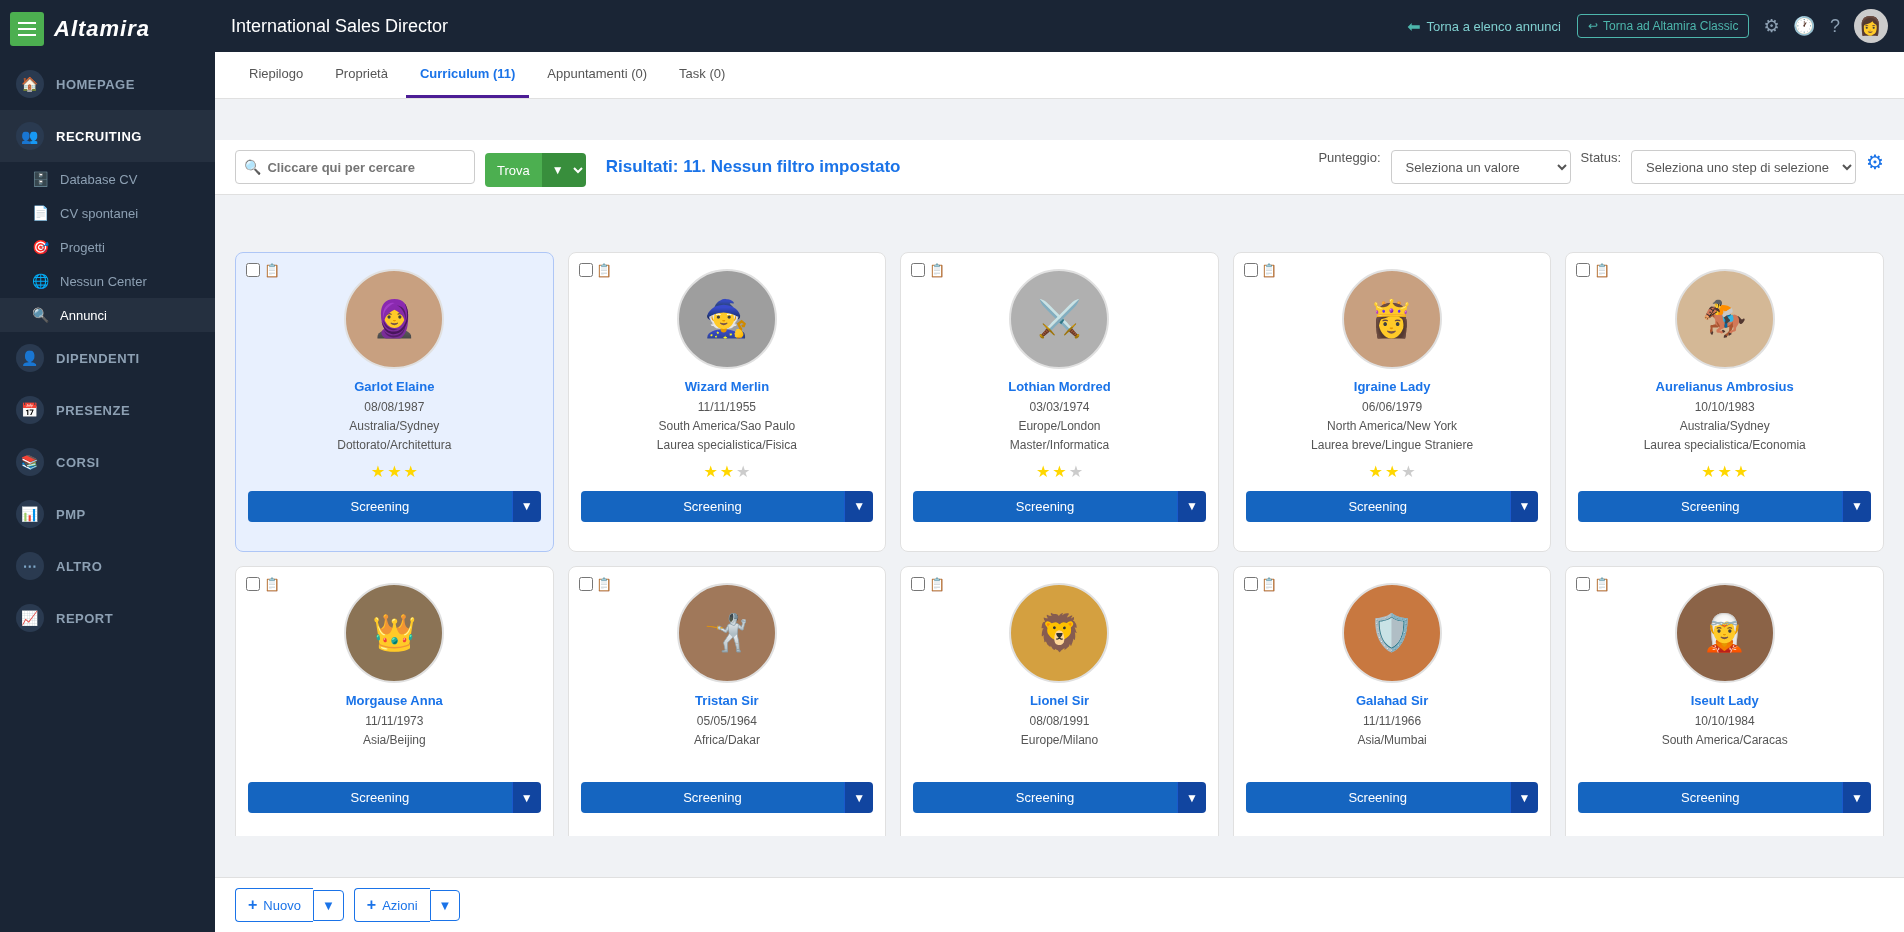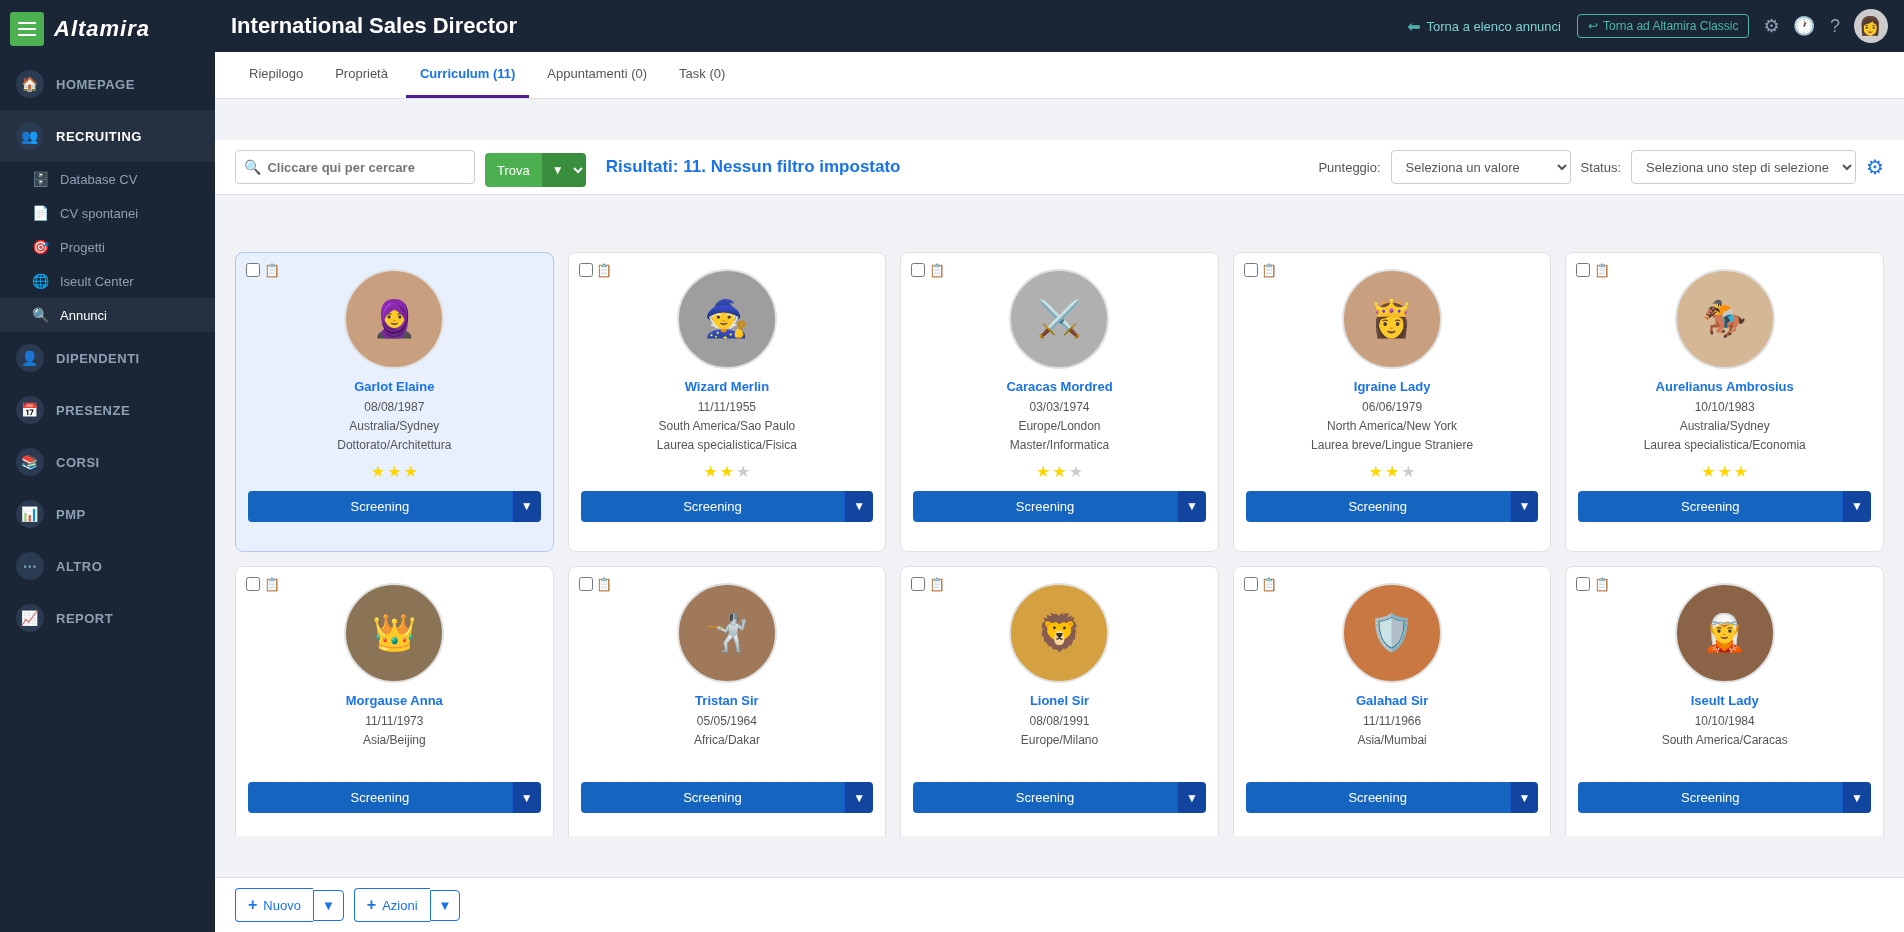--- a/index.html
+++ b/index.html
@@ -105,22 +105,22 @@
     .topbar {
       background: #1a2535;
       display: flex;
       align-items: center;
       padding: 0 16px;
       height: 52px;
       gap: 16px;
     }
     .topbar-title {
       color: white;
-      font-size: 22px;
-      font-weight: 700;
+      font-size: 18px;
+      font-weight: 400;
       flex: 1;
     }
     .topbar-back {
       display: flex;
       align-items: center;
       gap: 6px;
       color: #7fcfcf;
       font-size: 13px;
       cursor: pointer;
     }
@@ -243,21 +243,21 @@
     }
     .results-text {
       font-size: 17px;
       color: #555;
       margin-left: 10px;
     }
     .results-text span { color: #1a73e8; font-weight: 600; }
     .toolbar-right {
       margin-left: auto;
       display: flex;
-      align-items: center;
+      align-items: flex-start;
       gap: 10px;
     }
     .filter-select {
       border: 1px solid #ccc;
       border-radius: 4px;
       padding: 0 10px;
       height: 34px;
       font-size: 13px;
       color: #555;
       background: white;
@@ -440,21 +440,21 @@
     <div class="sidebar-sub-item">
       <span class="sub-icon">📄</span>
       <span>CV spontanei</span>
     </div>
     <div class="sidebar-sub-item">
       <span class="sub-icon">🎯</span>
       <span>Progetti</span>
     </div>
     <div class="sidebar-sub-item">
       <span class="sub-icon">🌐</span>
-      <span>Iseult Center</span>
+      <span>Nessun Center</span>
     </div>
     <div class="sidebar-sub-item active">
       <span class="sub-icon">🔍</span>
       <span>Annunci</span>
     </div>
   </div>
 
   <div class="sidebar-main-item">
     <div class="icon-circle">👤</div>
     <span>DIPENDENTI</span>
@@ -580,21 +580,21 @@
       <button class="screening-btn">Screening</button>
       <button class="screening-dropdown">▼</button>
     </div>
   </div>
         <div class="candidate-card">
     <input type="checkbox" class="card-checkbox" style="">
     <span class="card-icon-btn" style="font-size:13px; left:28px; top:10px;">📋</span>
     <div class="avatar-img" style="background: #b0b0b0; font-size:36px;">
       ⚔️
     </div>
-    <div class="candidate-name">Caracas Mordred</div>
+    <div class="candidate-name">Lothian Mordred</div>
     <div class="candidate-info">
       03/03/1974<br>Europe/London<br>Master/Informatica
     </div>
     <div class="stars">
             <span class="star filled">★</span>
             <span class="star filled">★</span>
             <span class="star empty">★</span>
           </div>
     <div class="screening-btn-group">
       <button class="screening-btn">Screening</button>

